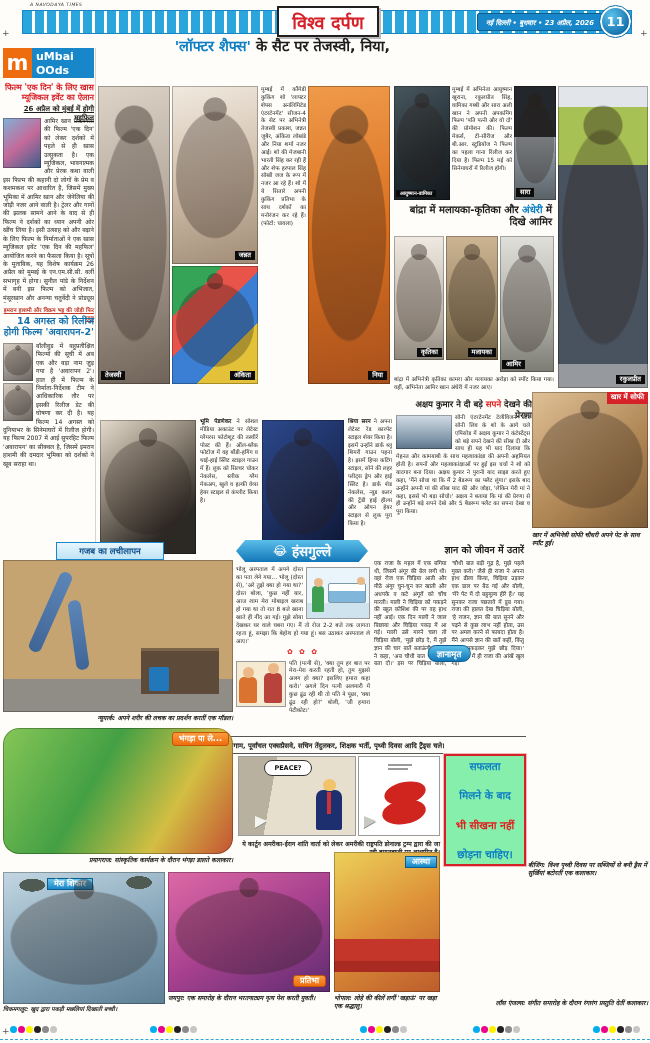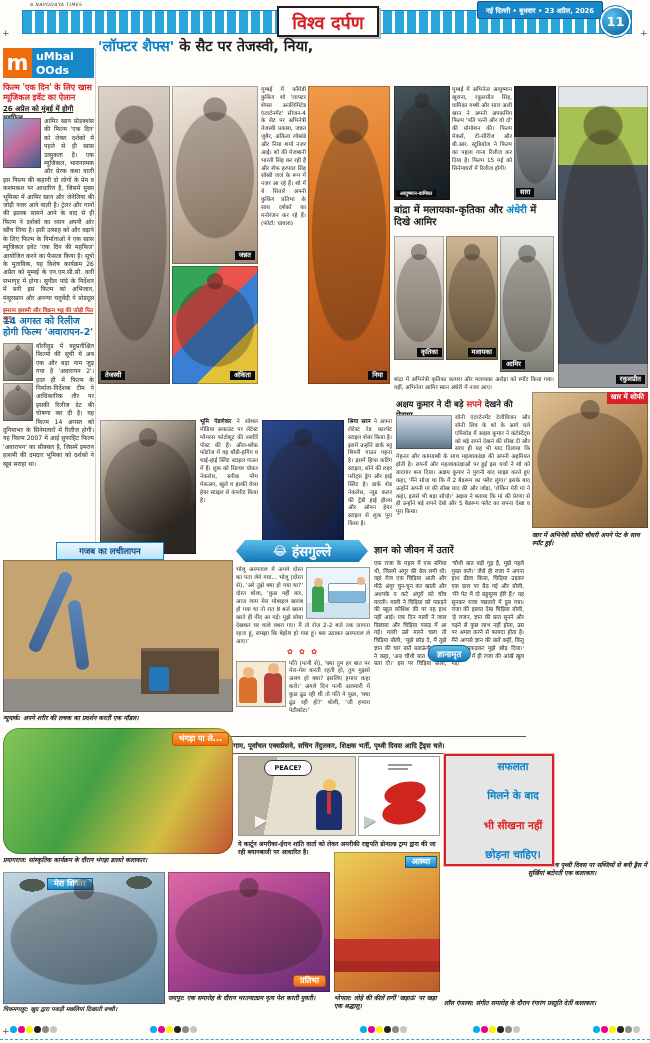--- a/index.html
+++ b/index.html
@@ -1,19 +1,19 @@
 <!DOCTYPE html>
 <html><head>
 <meta charset="utf-8">
 <style>
   html,body{margin:0;padding:0;background:#d8d8d8;}
   .page{position:relative;width:650px;height:1043px;background:#fffdf9;margin:0 auto;
         font-family:"DejaVu Sans",sans-serif;color:#1d1d1d;overflow:hidden;}
   .abs{position:absolute;}
-  .ctr{text-align:left;}
+  .ctr{text-align:right;}
   .bold{font-weight:bold;}
   .hl-blue{color:#0d7fc4;}
   .hl-red{color:#e02020;}
   
   .stripes{background:repeating-linear-gradient(90deg,#2aa6dd 0 9px,#ffffff 9px 12px);
            border:1px solid #1787c9;}
   .brandbox{background:#d62128;color:#fff;font-weight:bold;font-size:14px;
             display:flex;align-items:center;justify-content:center;
             box-shadow:0 0 0 2px #fff inset,2px 3px 0 #8f1418;}
   .sectionbox{background:#fff;border:2px solid #231f20;color:#d62128;font-weight:bold;
@@ -104,22 +104,22 @@
           font-size:6.5px;font-weight:bold;display:flex;align-items:center;justify-content:center;color:#111;}
   .t-body{position:absolute;right:12%;bottom:8%;width:26px;height:40px;background:#1d2f6e;border-radius:7px 7px 2px 2px;}
   .t-body::before{content:"";position:absolute;top:-11px;left:7px;width:13px;height:12px;border-radius:50% 50% 45% 45%;background:#f3c36a;}
   .t-body::after{content:"";position:absolute;top:2px;left:11px;width:4px;height:22px;background:#c33;}
   .dove{position:absolute;left:14%;bottom:10%;width:0;height:0;border-left:12px solid #f4f4f0;border-top:5px solid transparent;border-bottom:7px solid transparent;filter:drop-shadow(0 1px 0 #888);}
   .lip{position:absolute;background:#d0241f;border-radius:50%;}
   .greyline{position:absolute;height:2px;background:#9a9a9a;}
   .divider{color:#e02020;font-size:7px;text-align:center;letter-spacing:2px;margin:2px 0;}
   .xbox{display:inline-flex;align-items:center;justify-content:center;width:12px;height:12px;
         background:#000;color:#fff;border-radius:3px;font-size:8px;font-weight:bold;margin:0 3px;}
-  .quotebox{border:2px solid #d62128;outline:1px solid #f0b9ba;background:#e5e5e5;
-            display:flex;flex-direction:column;align-items:center;justify-content:center;gap:17px;padding-left:28px;}
+  .quotebox{border:2px solid #d62128;outline:1px solid #f0b9ba;background:#86efac;
+            display:flex;flex-direction:column;align-items:center;justify-content:center;gap:17px;}
   .quotebox span{font-size:10.5px;font-weight:bold;line-height:1.15;}
   .regdots{position:absolute;display:flex;gap:1px;}
   .regdots i{width:7px;height:7px;border-radius:50%;display:block;}
   .legs{position:absolute;left:18%;top:6%;width:13px;height:86px;background:linear-gradient(#5d86b8,#3f6596);border-radius:6px;transform:rotate(24deg);}
   .legs2{position:absolute;left:30%;top:26%;width:13px;height:70px;background:linear-gradient(#5d86b8,#3f6596);border-radius:6px;transform:rotate(-8deg);}
   .desk{position:absolute;right:6%;bottom:12%;width:34%;height:30%;background:#5d4a38;box-shadow:inset 0 3px 0 #7a6349;}
   .bin{position:absolute;right:28%;bottom:14%;width:20px;height:24px;background:#2277bb;border-radius:2px;}
   .gyan-badge{position:absolute;left:50%;top:44%;transform:translateX(-50%);
               background:linear-gradient(#5abfe9,#1277b8);color:#fff;font-weight:bold;font-size:8.5px;
               padding:2px 8px;border-radius:8px;border:1px solid #0d5c8f;white-space:nowrap;}
@@ -131,21 +131,21 @@
   .fr{float:right;margin:1px 0 1px 3px;}
 </style>
 </head>
 <body>
 
 <div class="page">
 
   <div class="abs tinybrand" style="left:30px;top:2px;">A NAVODAYA TIMES</div>
   <div class="abs stripes" style="left:22px;top:10px;width:608px;height:22px;"></div>
   <div class="abs sectionbox" style="left:277px;top:6px;width:98px;height:27px;">विश्व दर्पण</div>
-  <div class="abs datebox" style="left:477px;top:1px;width:124px;height:16px;">नई दिल्ली • बुधवार • 23 अप्रैल, 2026</div>
+  <div class="abs datebox" style="left:477px;top:13px;width:124px;height:16px;font-style:italic;">नई दिल्ली • बुधवार • 23 अप्रैल, 2026</div>
   <div class="abs pagecircle" style="left:600px;top:6px;width:27px;height:27px;">11</div>
   <div class="abs cropmark" style="left:2px;top:28px;">+</div>
   <div class="abs cropmark" style="left:640px;top:28px;">+</div>
 
   <div class="rule-v" style="left:95px;top:48px;height:508px;"></div>
 
   <div class="abs" style="left:3px;top:48px;width:29px;height:30px;background:#ef6c0e;color:#fff;font-weight:bold;font-size:21px;display:flex;align-items:center;justify-content:center;">m</div>
   <div class="abs" style="left:32px;top:48px;width:62px;height:30px;background:#1787c9;color:#fff;font-weight:bold;font-size:11px;line-height:1.25;padding:2px 4px;box-sizing:border-box;">
     <div>uMbai</div>
     <div>OOds</div>

